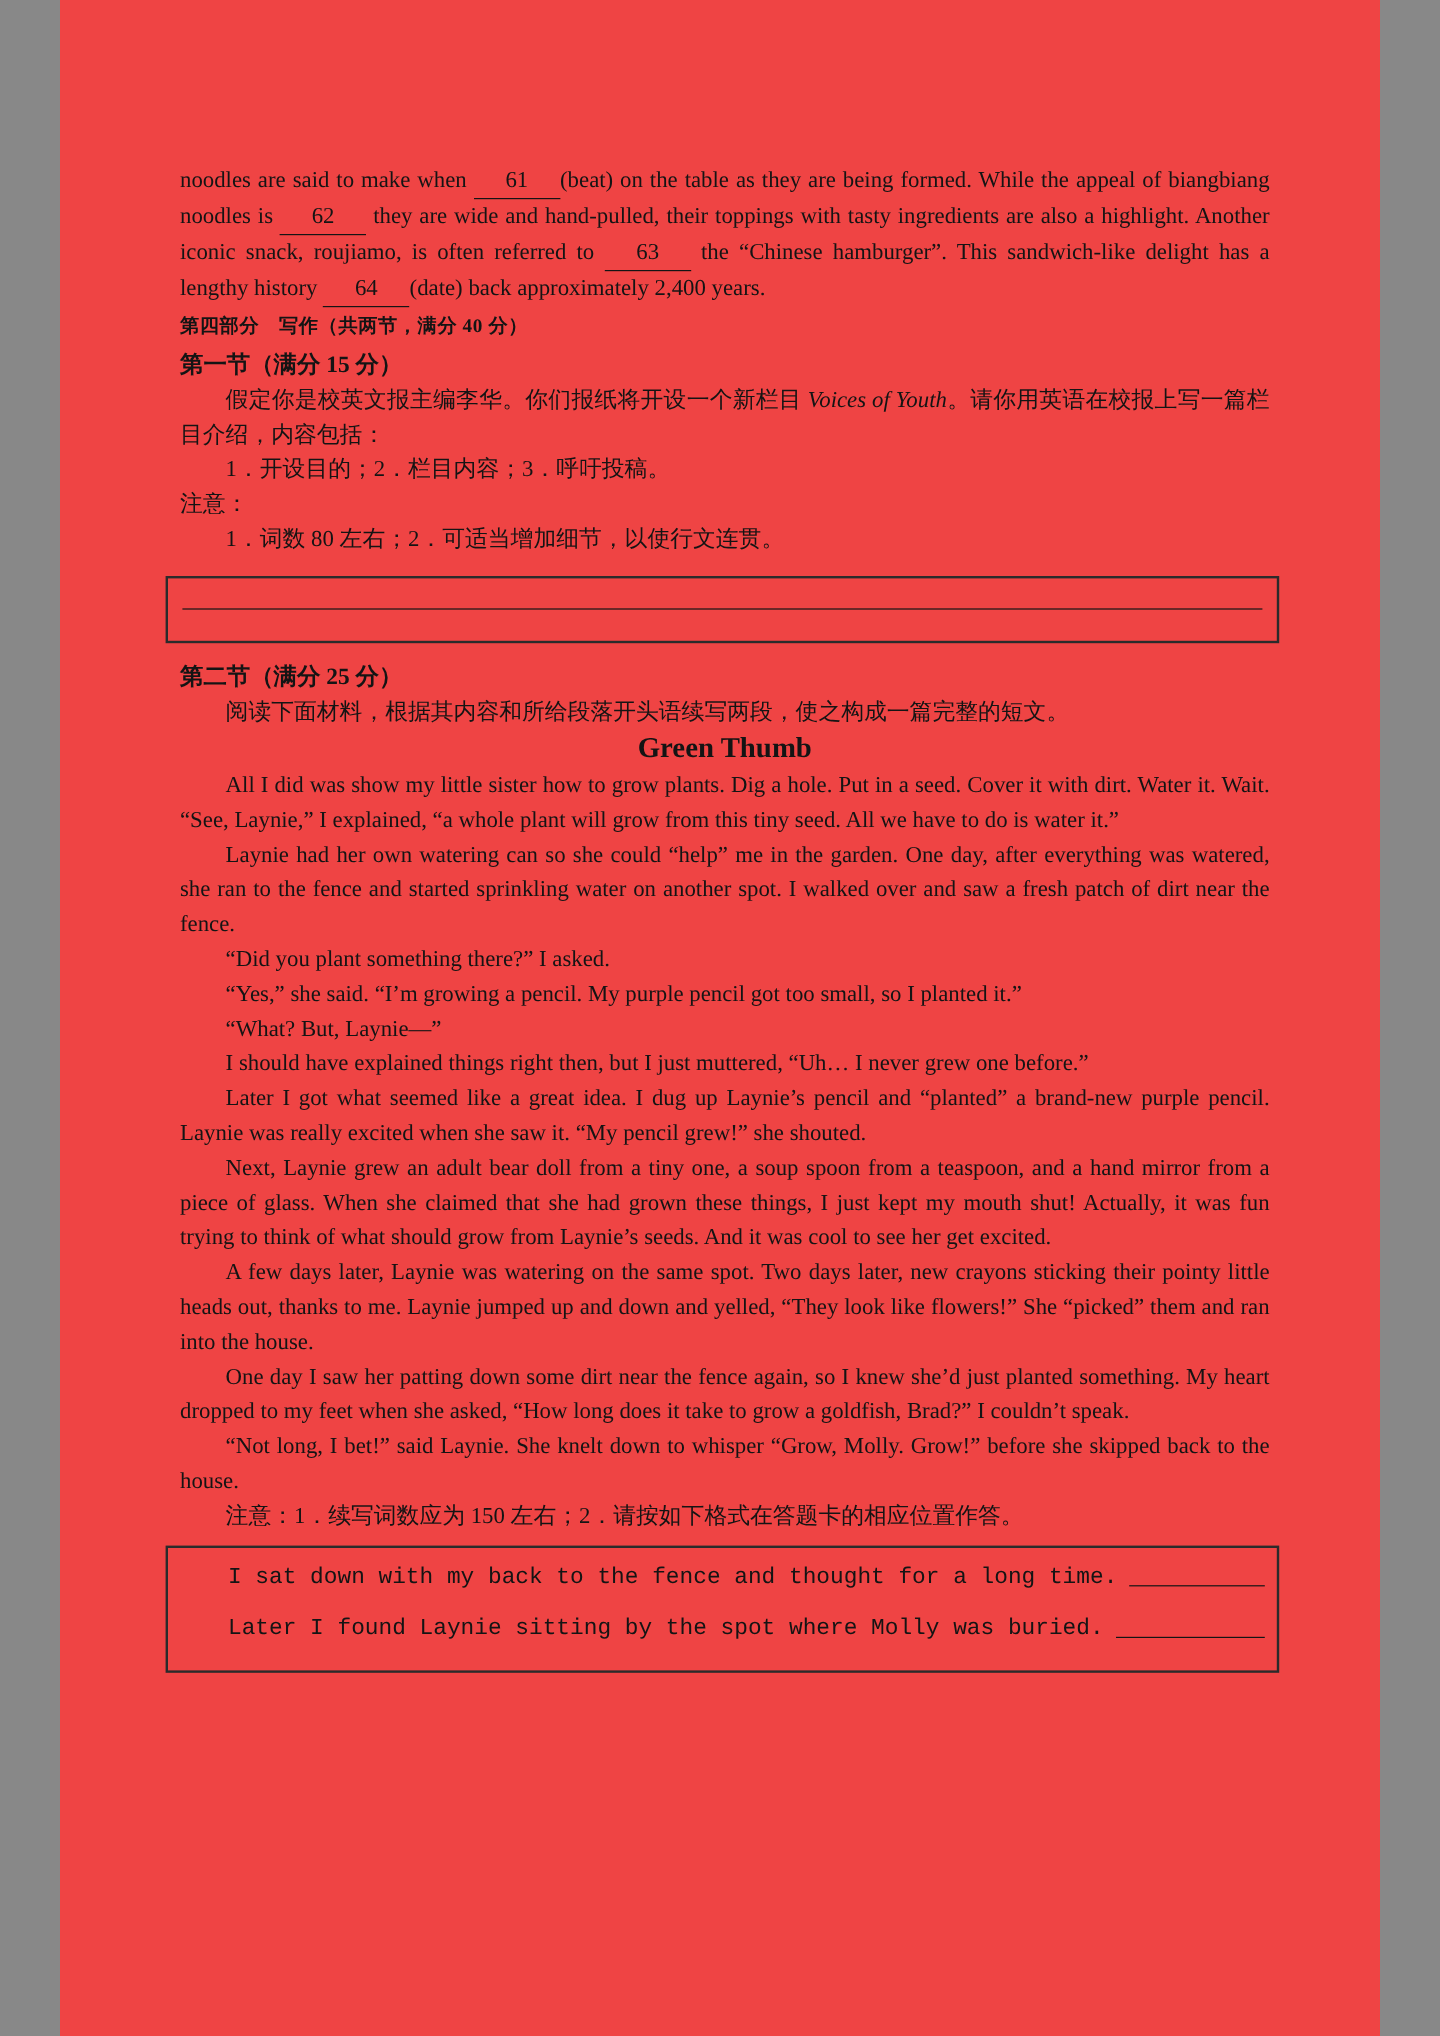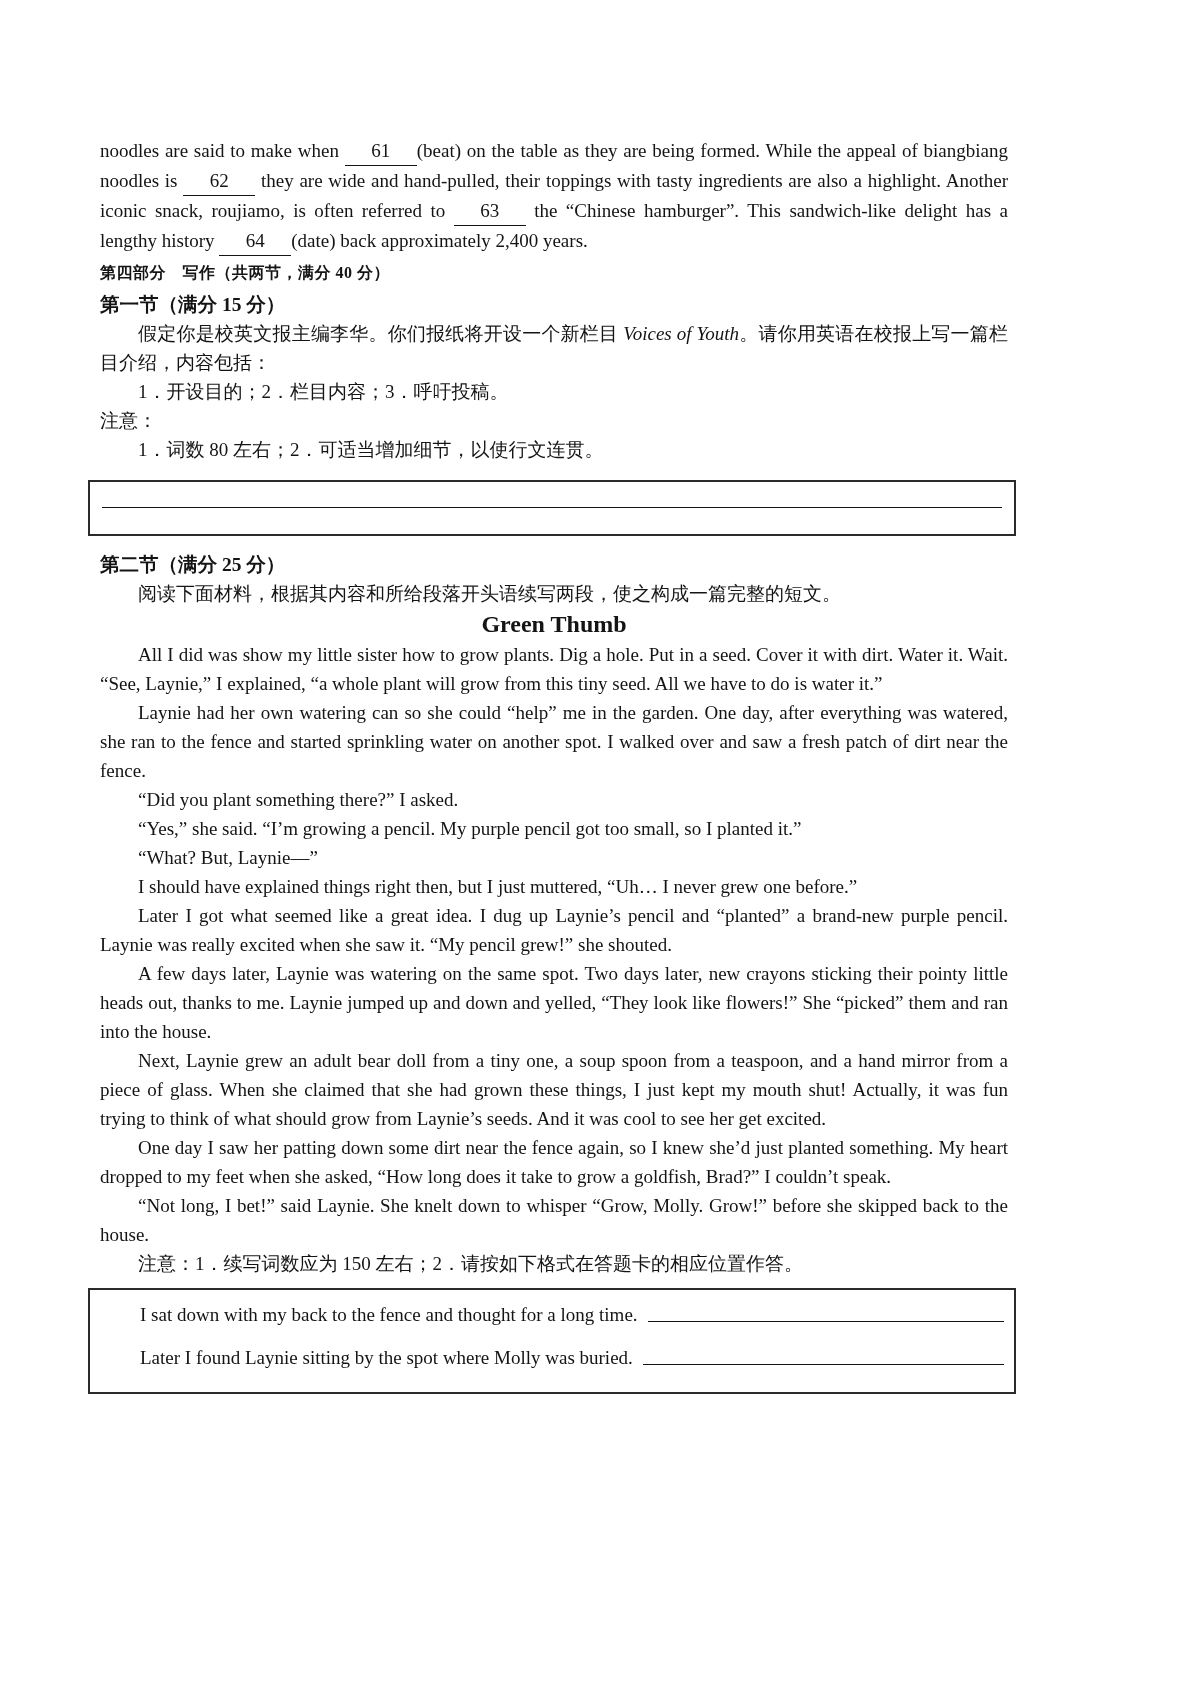--- a/index.html
+++ b/index.html
@@ -1,22 +1,22 @@
 <!DOCTYPE html>
 <html><head>
 <meta charset="utf-8">
 <style>
   * { margin: 0; padding: 0; box-sizing: border-box; }
   html, body { background: #888; }
   .page {
     position: relative;
-    width: 1200px;
+    width: 1100px;
     height: 1697px;
     margin: 0 auto;
-    background: #ffffff;
+    background: #ef4444;
     color: #141414;
     font-family: "Liberation Serif", "DejaVu Serif", serif;
     font-size: 19px;
     line-height: 29px;
     overflow: hidden;
   }
   .content {
     position: absolute;
     left: 100px;
     top: 136px;
@@ -68,20 +68,21 @@
   }
   .box2 {
     margin-top: 10px;
     height: 106px;
     padding: 10px 10px 0 50px;
   }
   .prompt-row {
     display: flex;
     align-items: flex-start;
     margin-bottom: 14px;
+    font-family: Liberation Mono, monospace;
   }
   .prompt-text { white-space: nowrap; }
   .fill-line {
     flex: 1;
     height: 22px;
     margin-left: 10px;
     border-bottom: 1.5px solid #141414;
   }
   .footer {
     position: absolute;
@@ -119,22 +120,22 @@
 
     <h4 class="story-title">Green Thumb</h4>
 
     <p class="justify indent">All I did was show my little sister how to grow plants. Dig a hole. Put in a seed. Cover it with dirt. Water it. Wait. “See, Laynie,” I explained, “a whole plant will grow from this tiny seed. All we have to do is water it.”</p>
     <p class="justify indent">Laynie had her own watering can so she could “help” me in the garden. One day, after everything was watered, she ran to the fence and started sprinkling water on another spot. I walked over and saw a fresh patch of dirt near the fence.</p>
     <p class="justify indent">“Did you plant something there?” I asked.</p>
     <p class="justify indent">“Yes,” she said. “I’m growing a pencil. My purple pencil got too small, so I planted it.”</p>
     <p class="justify indent">“What? But, Laynie—”</p>
     <p class="justify indent">I should have explained things right then, but I just muttered, “Uh… I never grew one before.”</p>
     <p class="justify indent">Later I got what seemed like a great idea. I dug up Laynie’s pencil and “planted” a brand-new purple pencil. Laynie was really excited when she saw it. “My pencil grew!” she shouted.</p>
+    <p class="justify indent">Next, Laynie grew an adult bear doll from a tiny one, a soup spoon from a teaspoon, and a hand mirror from a piece of glass. When she claimed that she had grown these things, I just kept my mouth shut! Actually, it was fun trying to think of what should grow from Laynie’s seeds. And it was cool to see her get excited.</p>
     <p class="justify indent">A few days later, Laynie was watering on the same spot. Two days later, new crayons sticking their pointy little heads out, thanks to me. Laynie jumped up and down and yelled, “They look like flowers!” She “picked” them and ran into the house.</p>
-    <p class="justify indent">Next, Laynie grew an adult bear doll from a tiny one, a soup spoon from a teaspoon, and a hand mirror from a piece of glass. When she claimed that she had grown these things, I just kept my mouth shut! Actually, it was fun trying to think of what should grow from Laynie’s seeds. And it was cool to see her get excited.</p>
     <p class="justify indent">One day I saw her patting down some dirt near the fence again, so I knew she’d just planted something. My heart dropped to my feet when she asked, “How long does it take to grow a goldfish, Brad?” I couldn’t speak.</p>
     <p class="justify indent">“Not long, I bet!” said Laynie. She knelt down to whisper “Grow, Molly. Grow!” before she skipped back to the house.</p>
 
     <p class="indent">注意：1．续写词数应为 150 左右；2．请按如下格式在答题卡的相应位置作答。</p>
 
     <div class="answer-box box2">
       <div class="prompt-row">
         <span class="prompt-text">I sat down with my back to the fence and thought for a long time.</span>
         <span class="fill-line"></span>
       </div>

